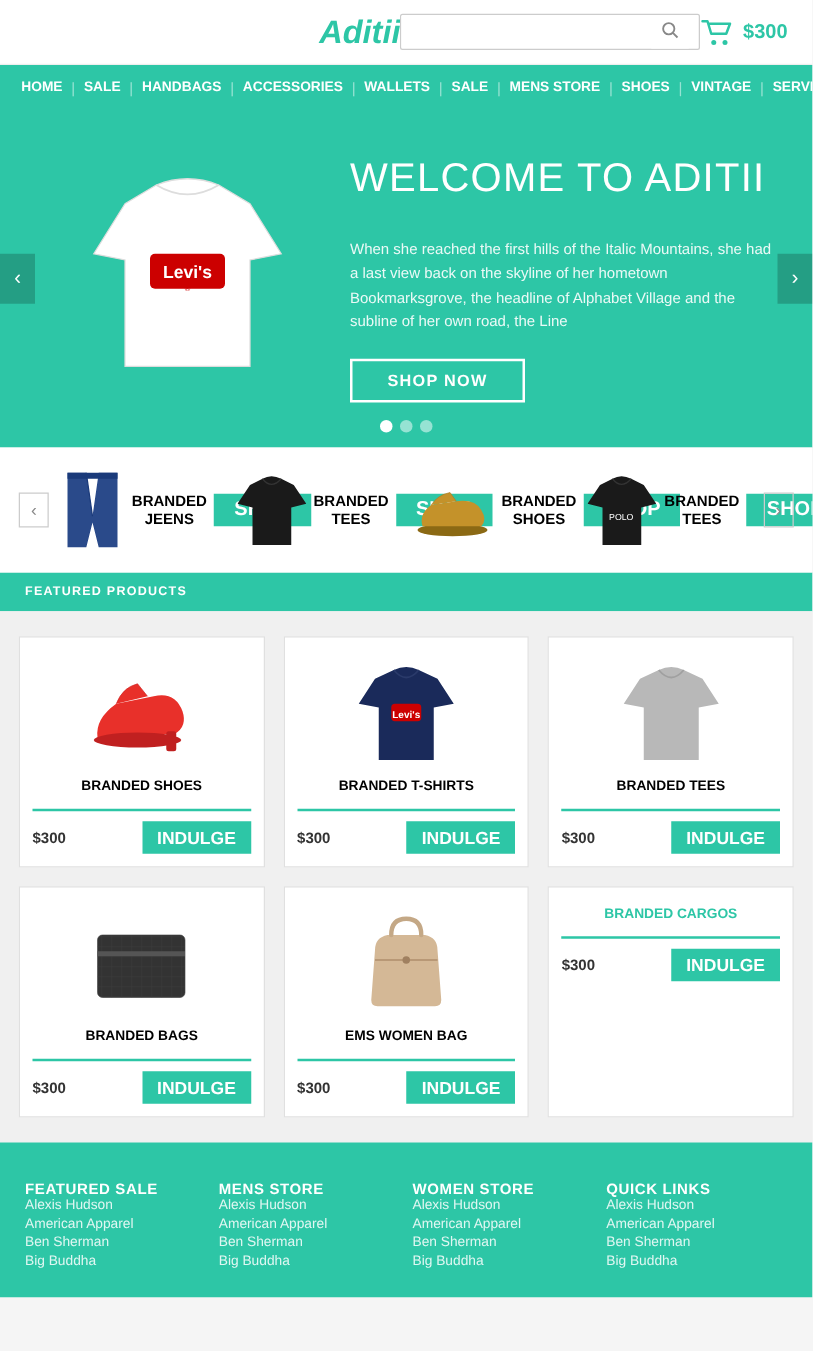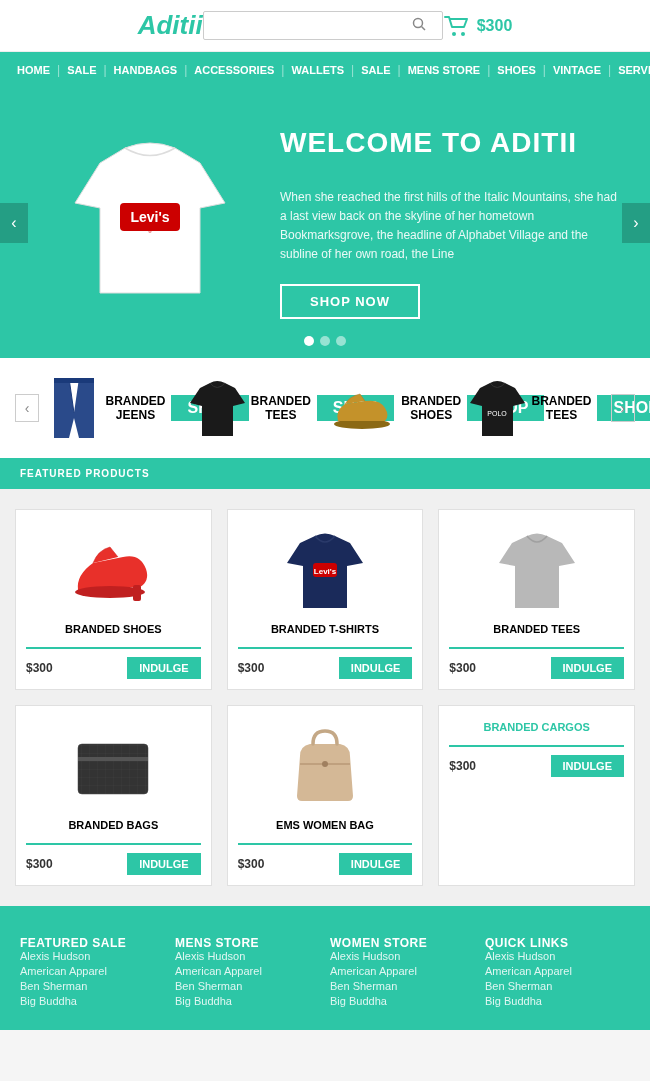--- a/index.html
+++ b/index.html
@@ -3,21 +3,21 @@
   <meta charset="utf-8">
   <style>
     * { margin: 0; padding: 0; box-sizing: border-box; }
     body { font-family: Arial, sans-serif; width: 650px; background: #f5f5f5; }
 
     
     .header {
       background: #fff;
       display: flex;
       align-items: center;
-      justify-content: center;
+      justify-content: flex-end;
       padding: 10px 20px;
       border-bottom: 1px solid #eee;
     }
     .logo {
       font-size: 26px;
       font-weight: bold;
       color: #2dc6a6;
       font-style: italic;
     }
     .search-bar {
@@ -95,22 +95,22 @@
     .hero-shirt {
       width: 170px;
       height: 180px;
     }
     .hero-text {
       flex: 1;
       padding-left: 20px;
       color: #fff;
     }
     .hero-text h1 {
-      font-size: 28px;
-      font-weight: 700;
+      font-size: 32px;
+      font-weight: 400;
       text-transform: uppercase;
       letter-spacing: 1px;
       margin-bottom: 29px;
     }
     .hero-text p {
       font-size: 12px;
       line-height: 1.6;
       margin-bottom: 20px;
       color: rgba(255,255,255,0.9);
     }
@@ -265,21 +265,21 @@
     .product-price {
       font-size: 12px;
       font-weight: bold;
       color: #333;
     }
     .indulge-btn {
       background: #2dc6a6;
       color: #fff;
       border: none;
       padding: 5px 12px;
-      font-size: 11px;
+      font-size: 14px;
       font-weight: bold;
       text-transform: uppercase;
       cursor: pointer;
     }
 
     
     .footer {
       background: #2dc6a6;
       padding: 30px 20px 20px;
       display: grid;

